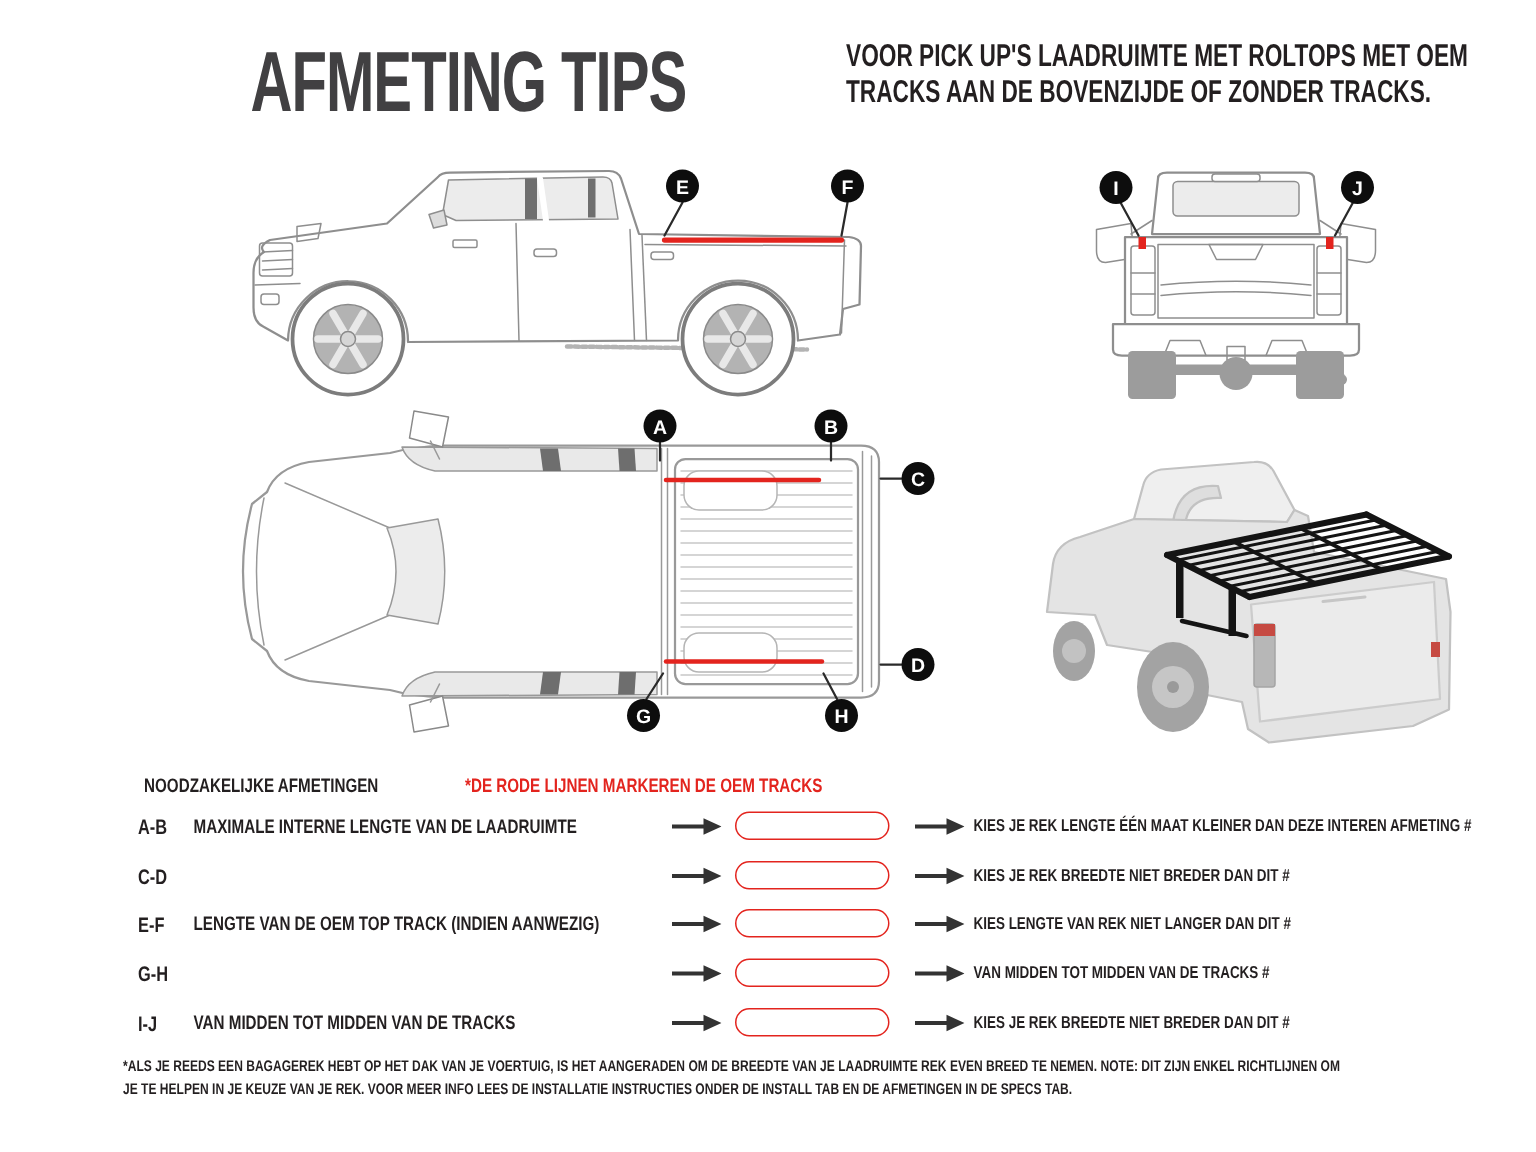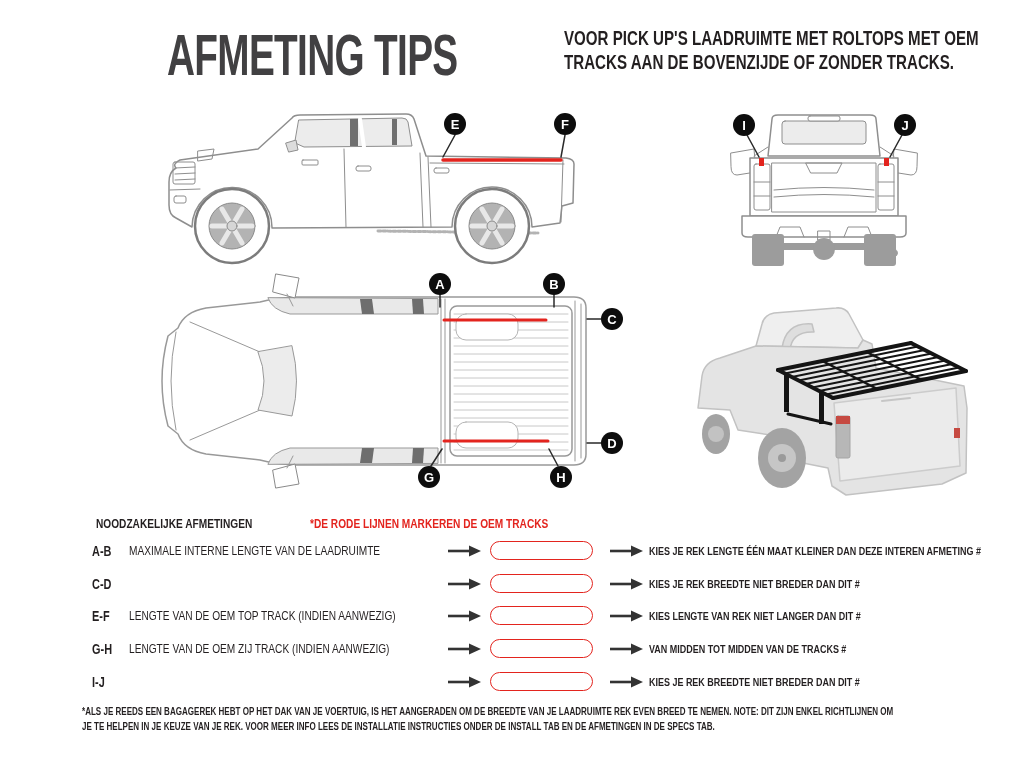--- a/index.html
+++ b/index.html
@@ -14,21 +14,21 @@
   .cond68{display:inline-block;transform:scaleX(.68);transform-origin:0 0;white-space:nowrap;}
   #title{left:123px;top:22px;font-size:57px;font-weight:bold;color:var(--title_gray);letter-spacing:-1px;}
   #subtitle{left:520px;top:26px;font-size:21px;font-weight:bold;line-height:24px;color:var(--text_dark);}
   .marker{position:absolute;width:22px;height:22px;border-radius:50%;background:#0d0d0d;color:#fff;
           font-weight:bold;font-size:13px;display:flex;align-items:center;justify-content:center;z-index:5;}
   .fig{position:absolute;}
   #sec-head{left:52px;top:516px;font-size:13px;font-weight:bold;}
   #sec-head .note{color:var(--accent_red);}
   .mrow{position:absolute;left:0;width:848px;height:22px;padding-left:11px;}
   .mrow .code{position:absolute;left:48px;top:0;line-height:22px;font-size:14px;font-weight:bold;}
-  .mrow .lbl{position:absolute;left:85px;top:0;line-height:22px;font-size:13px;font-weight:normal;text-align:right;}
+  .mrow .lbl{position:absolute;left:85px;top:0;line-height:22px;font-size:13px;font-weight:bold;text-align:right;}
   .mrow .arrow1{position:absolute;left:403px;top:5px;}
   .mrow .pill{position:absolute;left:446px;top:1px;width:103px;height:19px;border:1.4px solid var(--accent_red);
               border-radius:10.5px;background:#fff;box-sizing:border-box;font-size:11px;line-height:16px;text-align:center;}
   .mrow .arrow2{position:absolute;left:565px;top:5px;}
   .mrow .res{position:absolute;left:605px;top:0;line-height:22px;font-size:11.5px;font-weight:bold;}
   #footnote{left:38px;top:704px;font-size:10.3px;font-weight:bold;line-height:15px;}
   .redline{stroke:var(--accent_red);}
   .redfill{fill:var(--accent_red);}
 </style>
 </head>
@@ -231,34 +231,34 @@
       </svg>
     <div class="pill"></div>
     <svg class="arrow2" width="34" height="12" viewBox="0 0 34 12">
         <line x1="1" y1="6" x2="23" y2="6" stroke="#333" stroke-width="2.6"></line>
         <polygon points="22,0.5 34,6 22,11.5" fill="#333"></polygon>
       </svg>
     <span class="res"><span class="cond">KIES LENGTE VAN REK NIET LANGER DAN DIT #</span></span>
   </div>
   <div class="mrow" style="top:638px">
     <span class="code"><span class="cond">G-H</span></span>
-    <span class="lbl"><span class="cond">LENGTE VAN DE OEM ZIJ TRACK (INDIEN AANWEZIG)</span></span>
     <svg class="arrow1" width="34" height="12" viewBox="0 0 34 12">
         <line x1="1" y1="6" x2="23" y2="6" stroke="#333" stroke-width="2.6"></line>
         <polygon points="22,0.5 34,6 22,11.5" fill="#333"></polygon>
       </svg>
     <div class="pill"></div>
     <svg class="arrow2" width="34" height="12" viewBox="0 0 34 12">
         <line x1="1" y1="6" x2="23" y2="6" stroke="#333" stroke-width="2.6"></line>
         <polygon points="22,0.5 34,6 22,11.5" fill="#333"></polygon>
       </svg>
     <span class="res"><span class="cond">VAN MIDDEN TOT MIDDEN VAN DE TRACKS #</span></span>
   </div>
   <div class="mrow" style="top:671px">
     <span class="code"><span class="cond">I-J</span></span>
+    <span class="lbl"><span class="cond">VAN MIDDEN TOT MIDDEN VAN DE TRACKS</span></span>
     <svg class="arrow1" width="34" height="12" viewBox="0 0 34 12">
         <line x1="1" y1="6" x2="23" y2="6" stroke="#333" stroke-width="2.6"></line>
         <polygon points="22,0.5 34,6 22,11.5" fill="#333"></polygon>
       </svg>
     <div class="pill"></div>
     <svg class="arrow2" width="34" height="12" viewBox="0 0 34 12">
         <line x1="1" y1="6" x2="23" y2="6" stroke="#333" stroke-width="2.6"></line>
         <polygon points="22,0.5 34,6 22,11.5" fill="#333"></polygon>
       </svg>
     <span class="res"><span class="cond">KIES JE REK BREEDTE NIET BREDER DAN DIT #</span></span>

